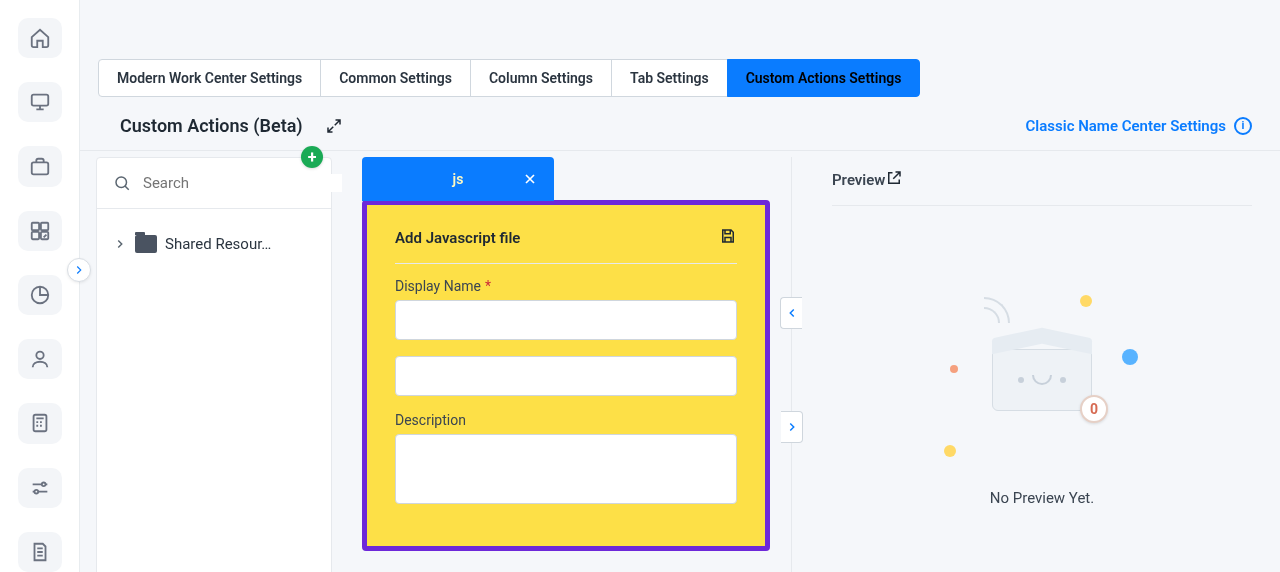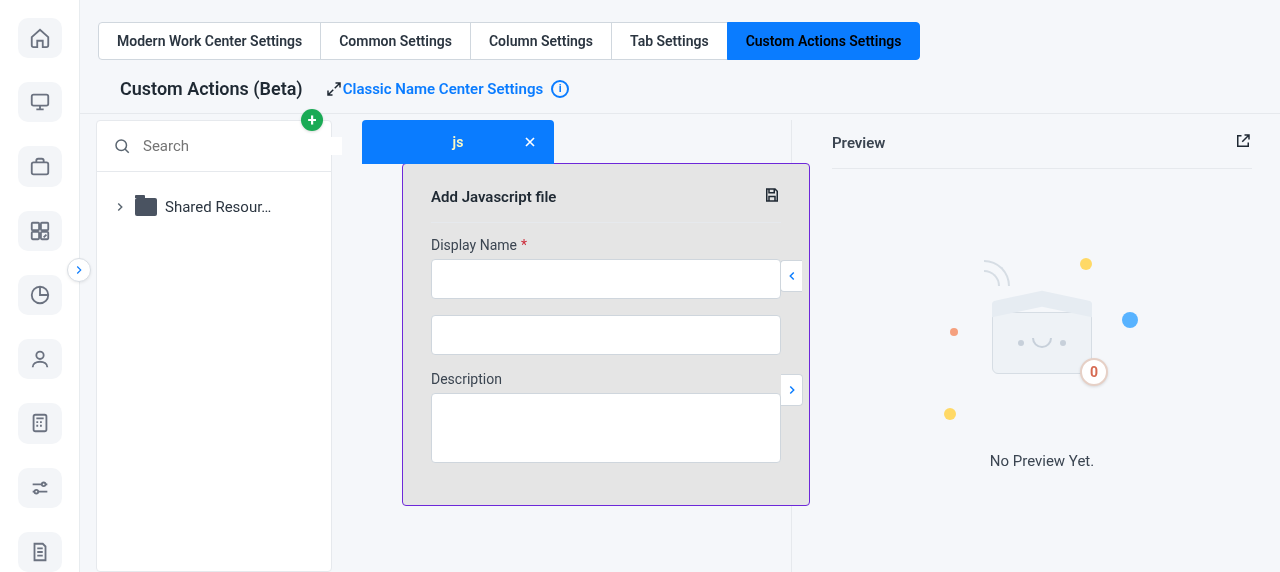--- a/index.html
+++ b/index.html
@@ -10,27 +10,27 @@
     .rail-ico { width: 44px; height: 44px; border-radius: 10px; background: #f3f5f8; display: flex; align-items: center; justify-content: center; color: #6b7280; }
     .rail svg { width: 22px; height: 22px; stroke: #6b7280; fill: none; stroke-width: 2; }
     .rail-collapse { position: absolute; top: 258px; right: -12px; width: 24px; height: 24px; border-radius: 50%; background: #fff; border: 1px solid #d9dee4; display: flex; align-items: center; justify-content: center; box-shadow: 0 1px 3px rgba(0,0,0,.08); }
     .rail-collapse svg { width: 14px; height: 14px; stroke: #0a7cff; }
 
     
     .main { flex: 1; display: flex; flex-direction: column; }
 
     
     .tabbar { padding: 22px 18px 0 18px; }
-    .tabs { display: flex; }
+    .tabs { display: flex; margin-top: 37px; }
     .tab { border: 1px solid #d0d7de; background: #fff; padding: 10px 18px; font-size: 14px; font-weight: 600; color: #2b3540; cursor: pointer; margin-left: -1px; }
     .tab:first-child { margin-left: 0; border-top-left-radius: 4px; border-bottom-left-radius: 4px; }
     .tab.active { background: #0a7cff; color: #000000; border-color: #0a7cff; border-top-right-radius: 4px; border-bottom-right-radius: 4px; }
 
     
-    .header { display: flex; align-items: center; padding: 18px 28px 14px 40px; border-bottom: 1px solid #e6e9ed; }
+    .header { display: flex; align-items: center; justify-content: space-between; padding: 18px 28px 14px 40px; border-bottom: 1px solid #e6e9ed; }
     .header-left { display: flex; align-items: center; gap: 22px; }
     .page-title { font-size: 18px; font-weight: 600; color: #1f2933; }
     .expand-ico { width: 18px; height: 18px; color:#1f2933; }
     .classic-link { display: flex; align-items: center; gap: 8px; color: #0a7cff; font-size: 15px; font-weight: 600; cursor: pointer; }
     .info-ico { width: 18px; height: 18px; border: 2px solid #0a7cff; border-radius: 50%; display:flex; align-items:center; justify-content:center; font-size:11px; font-weight:700; color:#0a7cff; }
 
     
     .content { flex: 1; display: flex; padding-left: 16px; position: relative; }
 
     
@@ -46,39 +46,39 @@
     .folder-ico::before { content:''; position:absolute; top:-3px; left:0; width:10px; height:3px; background:#4a5361; border-radius:1px 1px 0 0; }
     .tree-label { flex: 1; white-space: nowrap; overflow: hidden; text-overflow: ellipsis; }
     .dots { font-size: 18px; font-weight:700; color:#2b3540; flex:none; cursor:pointer; line-height: 12px; }
 
     
     .col-form { width: 460px; min-width:460px; padding: 0 0 0 30px; margin-top: 6px; position: relative; border-right: 1px solid #e6e9ed; }
     .js-tab { width: 192px; background: #0a7cff; height: 44px; display: flex; align-items: center; justify-content: center; position: relative; border-top-left-radius: 4px; border-top-right-radius: 4px; }
     .js-tab-label { color: #fef9c3; font-size: 14px; font-weight: 600; }
     .js-close { position: absolute; right: 16px; top: 14px; color: #fff; cursor: pointer; }
     .js-close svg { width:16px; height:16px; stroke:#fff; stroke-width:2.5; }
-    .form-card { border: 1px solid #6d28d9; border-radius: 4px; background: #e5e5e5; padding: 22px 28px; width: 408px; margin-top: -1px; margin-left: 40px; }
+    .form-card { border: 5px solid #6d28d9; border-radius: 4px; background: #fde047; padding: 22px 28px; width: 408px; margin-top: -1px; }
     .form-head { display: flex; align-items: center; justify-content: space-between; border-bottom: 1px solid #e6e9ed; padding-bottom: 14px; margin-bottom: 14px; }
     .form-title { font-size: 15px; font-weight: 600; color: #1f2933; }
     .save-ico svg { width:18px; height:18px; stroke:#1f2933; fill:none; stroke-width:2; }
     .fld { margin-bottom: 16px; }
     .fld-label { font-size: 14px; color: #3b4551; margin-bottom: 6px; display: block; }
     .req { color: #cc2b3a; margin-left: 4px; }
     .fld-input { width: 100%; border: 1px solid #cfd6dd; border-radius: 4px; height: 40px; padding: 0 10px; font-size: 14px; outline: none; }
     .fld-textarea { width: 100%; border: 1px solid #cfd6dd; border-radius: 4px; height: 70px; padding: 8px 10px; font-size: 14px; outline: none; resize: none; }
 
     
     .handle { position: absolute; width: 22px; height: 32px; background: #fff; border: 1px solid #cfd6dd; display:flex; align-items:center; justify-content:center; cursor:pointer; }
     .handle svg { width:14px; height:14px; stroke:#0a7cff; stroke-width:2.5; fill:none; }
     .handle-left { top: 140px; right: -11px; border-radius: 4px 0 0 4px; border-right: none; }
     .handle-right { top: 260px; left: -11px; border-radius: 0 4px 4px 0; border-left: none; }
 
     
     .col-preview { flex: 1; padding: 12px 28px 0 40px; position: relative; }
-    .preview-head { display: flex; align-items: center; justify-content: space-between; border-bottom: 1px solid #e6e9ed; padding: 6px 0 14px 0; }
+    .preview-head { display: flex; align-items: center; border-bottom: 1px solid #e6e9ed; padding: 6px 0 14px 0; }
     .preview-title { font-size: 15px; font-weight: 600; color: #3b4551; }
     .pop-ico svg { width:18px; height:18px; stroke:#1f2933; fill:none; stroke-width:2; }
     .preview-body { height: 380px; display:flex; flex-direction:column; align-items:center; justify-content:center; gap: 24px; }
     .preview-text { font-size: 15px; color: #3b4551; }
 
     
     .illus { width: 200px; height: 180px; position: relative; }
     .bubble { position:absolute; border-radius:50%; }
     .b1 { width:12px; height:12px; background:#ffd966; top:10px; right:50px; }
     .b2 { width:16px; height:16px; background:#58b3ff; top:64px; right:4px; }

